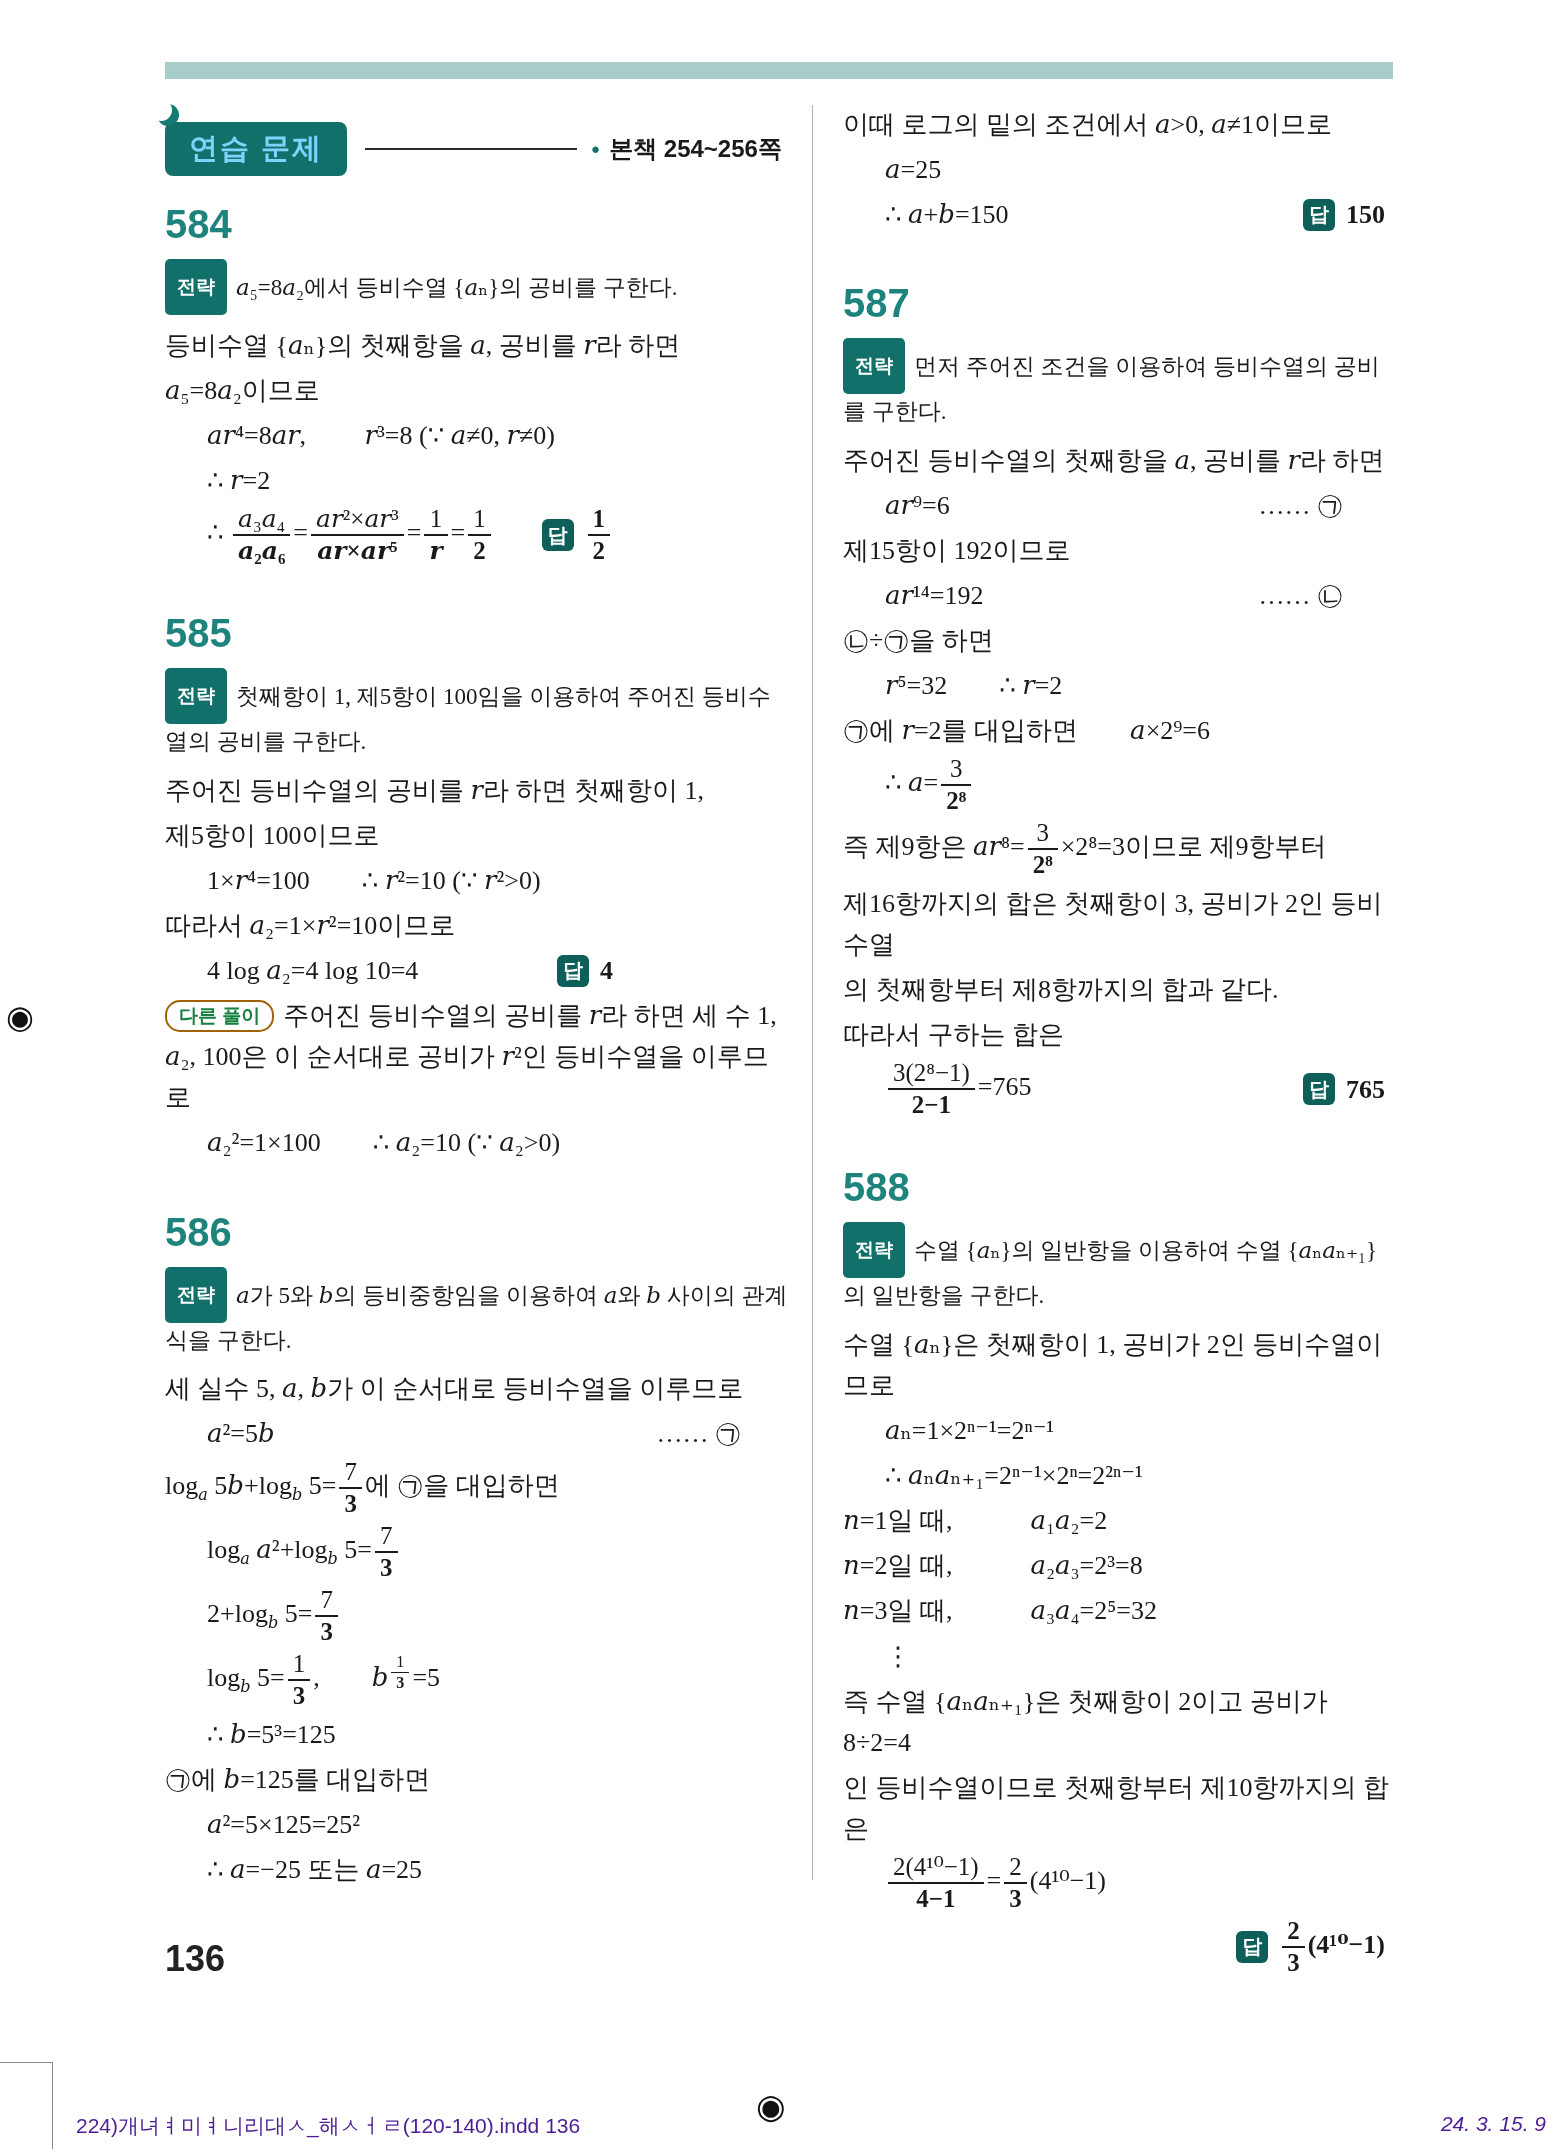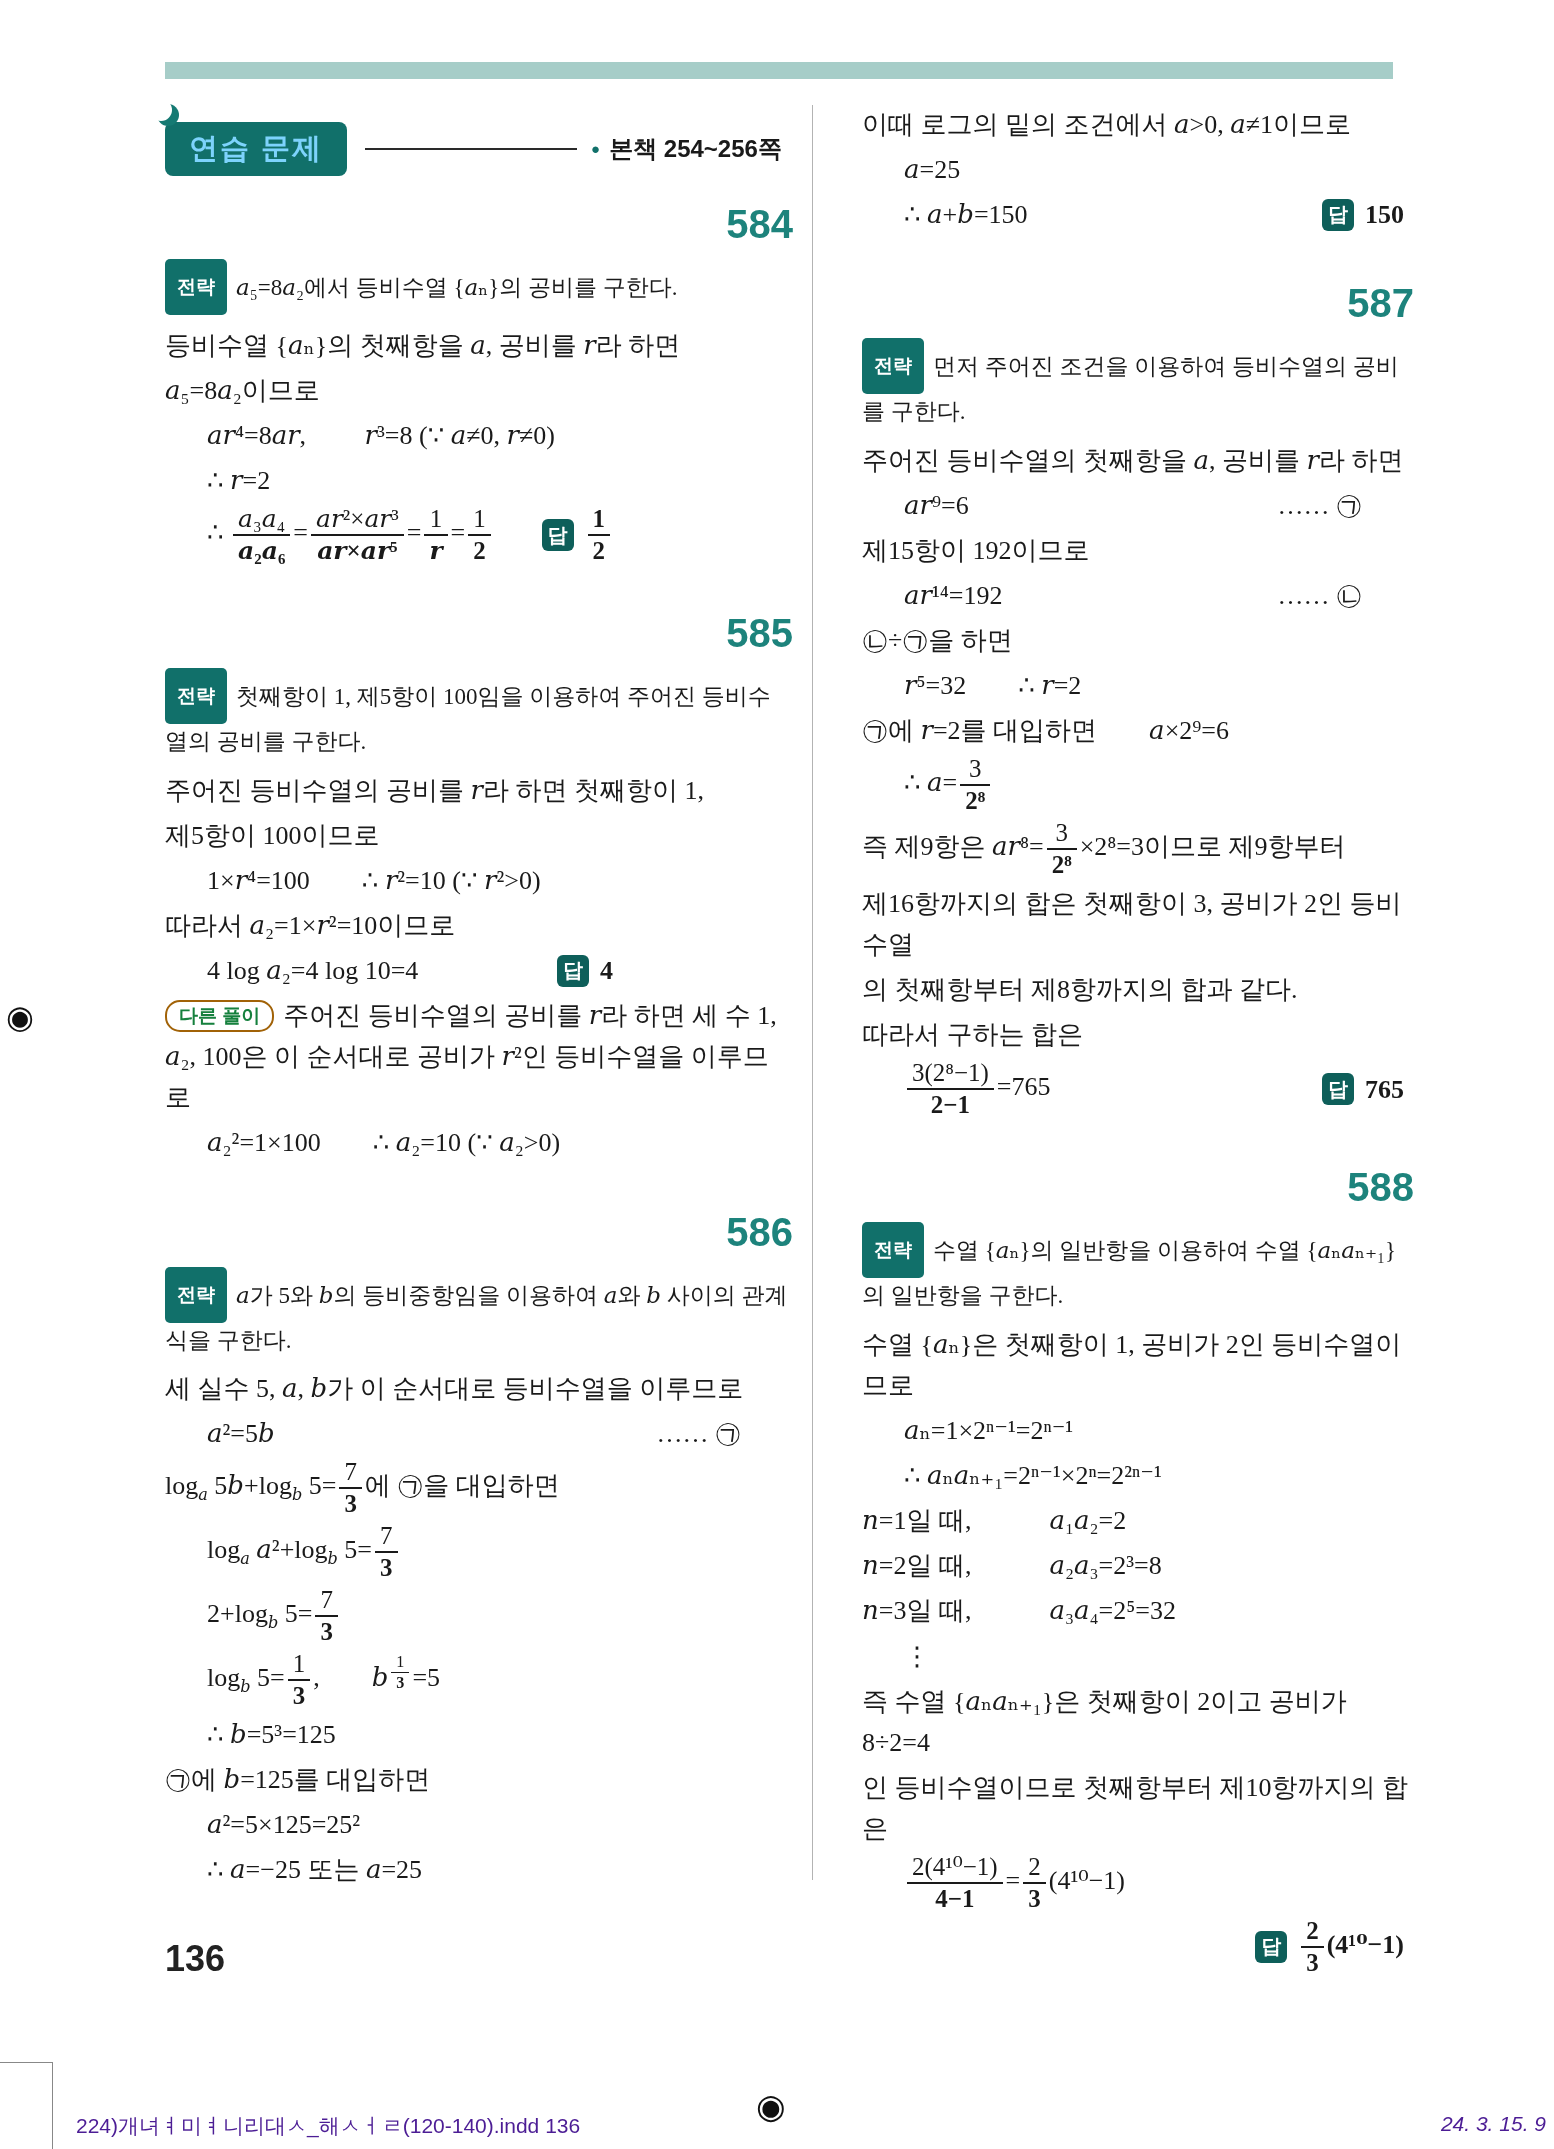--- a/index.html
+++ b/index.html
@@ -2,38 +2,38 @@
 <html><head>
 <meta charset="utf-8">
 <style>
   html,body{margin:0;padding:0;background:#e8e8e8;}
   .page{position:relative;width:1554px;height:2149px;background:#ffffff;overflow:hidden;
         font-family:"Liberation Serif","DejaVu Serif",serif;color:#1a1a1a;}
   .topbar{position:absolute;left:165px;top:62px;width:1228px;height:17px;background:#a6cdc8;}
   .divider{position:absolute;left:812px;top:105px;width:1px;height:1775px;background:#b3b3b3;}
   .col{position:absolute;top:108px;}
   .col-left{left:165px;width:628px;}
-  .col-right{left:862px;width:552px;top:100px;}
+  .col-right{left:843px;width:552px;top:100px;}
 
   
   .header{position:relative;display:flex;align-items:center;margin:14px 0 10px 0;}
   .moon{position:absolute;left:-10px;top:-20px;width:28px;height:28px;pointer-events:none;}
   .moon::before{content:'';position:absolute;left:-5px;top:-3px;width:22px;height:22px;border-radius:50%;
                 box-shadow:7px 5px 0 0 #157a73;}
   .hbadge{background:#11706a;color:#7dd3fc;font:bold 29px "Liberation Sans",sans-serif;
           padding:7px 24px;border-radius:8px;letter-spacing:2px;white-space:nowrap;}
   .hline{width:212px;height:2px;background:#2a2a2a;margin:0 14px 0 18px;}
   .dot{color:#11706a;font-size:15px;margin-right:9px;}
   .bookref{font:bold 24px "Liberation Sans",sans-serif;white-space:nowrap;}
 
   
   .problem{margin-top:46px;}
   .col-left .problem:first-child{margin-top:26px;}
   .col-right .problem:first-child{margin-top:0;}
-  .pnum{color:#1d837c;font:bold 40px "Liberation Sans",sans-serif;margin:0 0 12px 0;text-align:right;}
+  .pnum{color:#1d837c;font:bold 40px "Liberation Sans",sans-serif;margin:0 0 12px 0;}
   .strategy{font-size:23px;line-height:1.55;margin:0 0 10px 0;}
   .sbadge{display:inline-block;background:#11706a;color:#fff;font:bold 19px "Liberation Sans",sans-serif;
           padding:15px 12px;border-radius:5px;margin-right:9px;vertical-align:2px;}
   .abadge{display:inline-block;border:2px solid #a16207;color:#15803d;background:#fff;
           font:bold 19px "Liberation Sans",sans-serif;padding:1px 12px;border-radius:15px;
           margin-right:9px;vertical-align:2px;}
   .line{font-size:26px;line-height:1.58;margin:4px 0;}
   .line.flex{display:flex;align-items:center;}
   .line.ind{padding-left:42px;}
   .ltext{min-width:0;}

